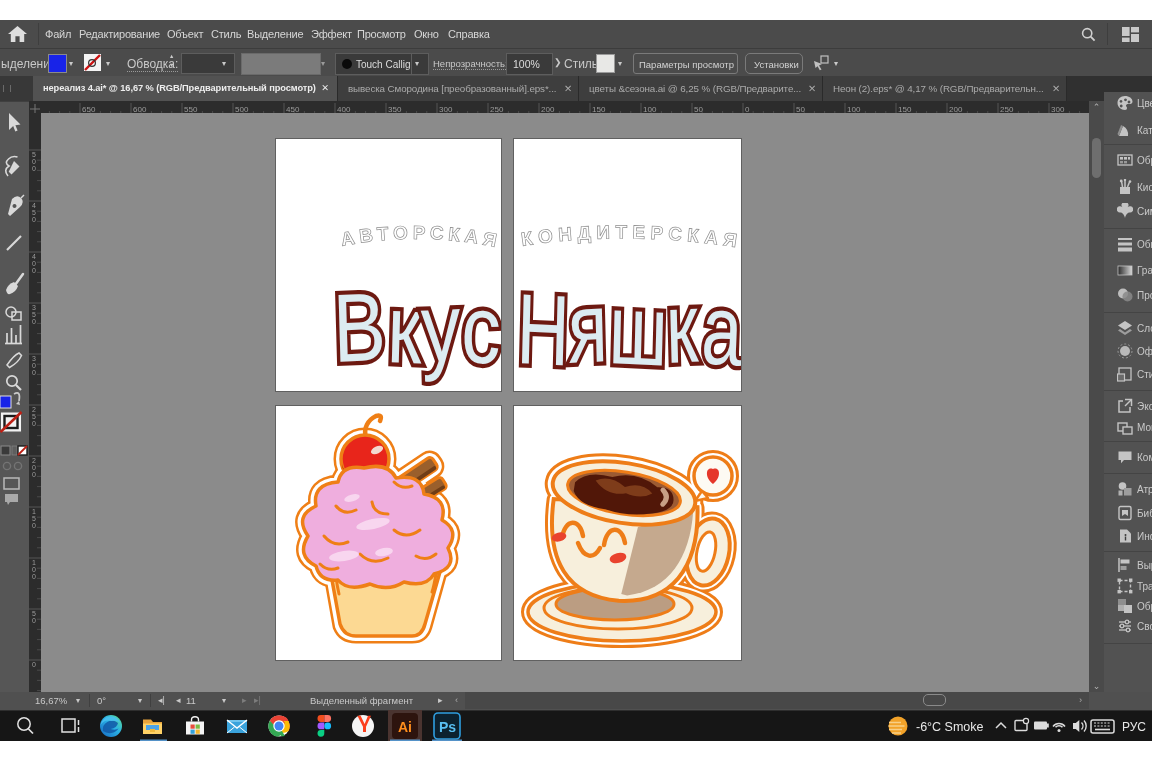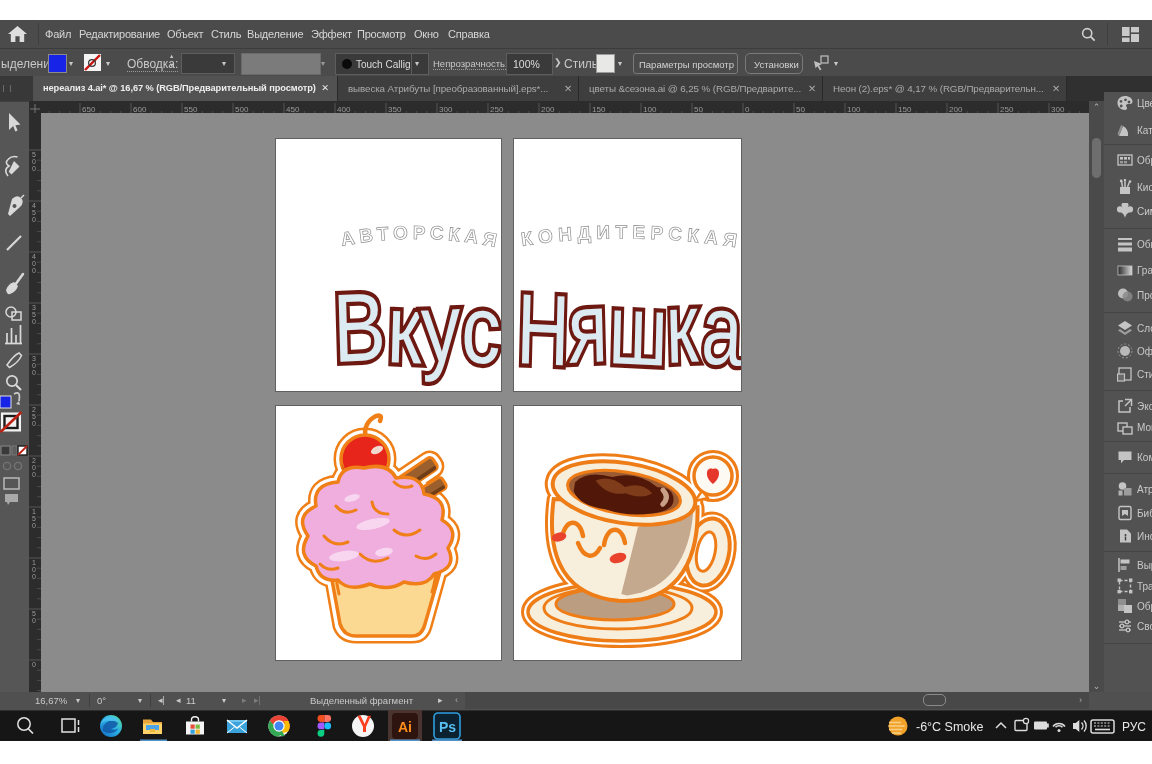--- a/index.html
+++ b/index.html
@@ -105,21 +105,21 @@
     <svg style="position:absolute;left:812px;top:6px" width="18" height="16" viewBox="0 0 18 16">
       <rect x="9" y="1" width="7" height="7" fill="none" stroke="#c0c0c0" stroke-width="1.2"></rect>
       <path d="M2 6 L10 9 L7 10.5 L9.5 14.5 L7.8 15.3 L5.6 11.2 L3.5 13 Z" fill="#c0c0c0"></path>
     </svg>
     <span class="dd-arrow" style="left:834px;">▾</span>
   </div>
   <div class="abs" id="tabsbar">
     <div style="position:absolute;left:0;top:0;width:33px;height:25px;background:#383838;"></div>
     <div style="position:absolute;left:3px;top:9px;width:6px;height:7px;border-left:1px solid #6a6a6a;border-right:1px solid #6a6a6a;"></div>
     <div class="tab active" style="left:33px;width:304px;"><span style="margin-left:10px;">нереализ 4.ai* @ 16,67 % (RGB/Предварительный просмотр)</span><span style="position:absolute;right:8px;font-weight:normal;">✕</span></div>
-    <div class="tab" style="left:338px;width:240px;"><span style="margin-left:10px;">вывеска Атрибуты [преобразованный].eps*...</span><span style="position:absolute;right:6px;">✕</span></div>
+    <div class="tab" style="left:338px;width:240px;"><span style="margin-left:10px;">вывеска Смородина [преобразованный].eps*...</span><span style="position:absolute;right:6px;">✕</span></div>
     <div class="tab" style="left:579px;width:243px;"><span style="margin-left:10px;">цветы &amp;сезона.ai @ 6,25 % (RGB/Предварите...</span><span style="position:absolute;right:6px;">✕</span></div>
     <div class="tab" style="left:823px;width:243px;"><span style="margin-left:10px;">Неон (2).eps* @ 4,17 % (RGB/Предварительн...</span><span style="position:absolute;right:6px;">✕</span></div>
   </div>
   <div class="abs" id="toolbar">
     <svg width="29" height="591" viewBox="0 0 29 591">
       <g fill="#d9d9d9" stroke="none">
         <path d="M9 11 L9 28 L13.2 24 L15.3 29.5 L17.6 28.4 L15.4 23.2 L20.5 22.6 Z"></path>
         <path d="M14 59 l5.5 5.5 l-8 8 l-2.8 -2.8 z"></path>
         <path d="M8 74 q-5 -6 1 -10 q-5 -3 -0.5 -7 q3.5 -3.5 9 -2" fill="none" stroke="#d9d9d9" stroke-width="1.6"></path>
         <path d="M8 112 L12 97 Q17 92 21 96 Q25 100 20 105 L10 114 Z M14.5 102 a2 2 0 1 0 0.01 0" fill-rule="evenodd"></path>

